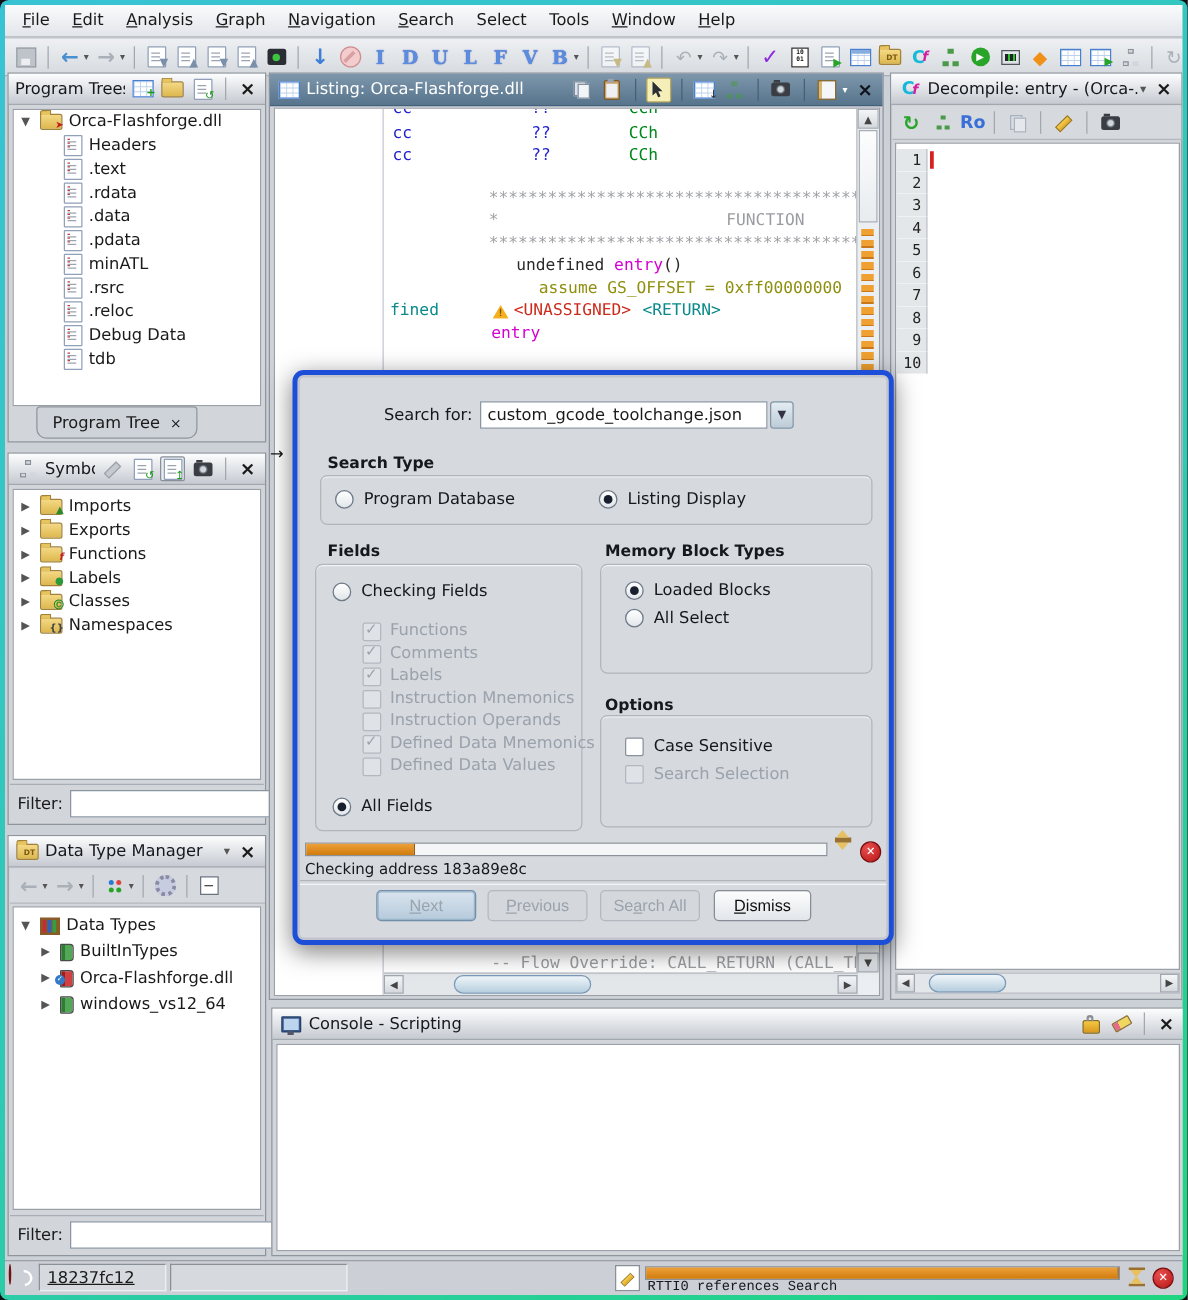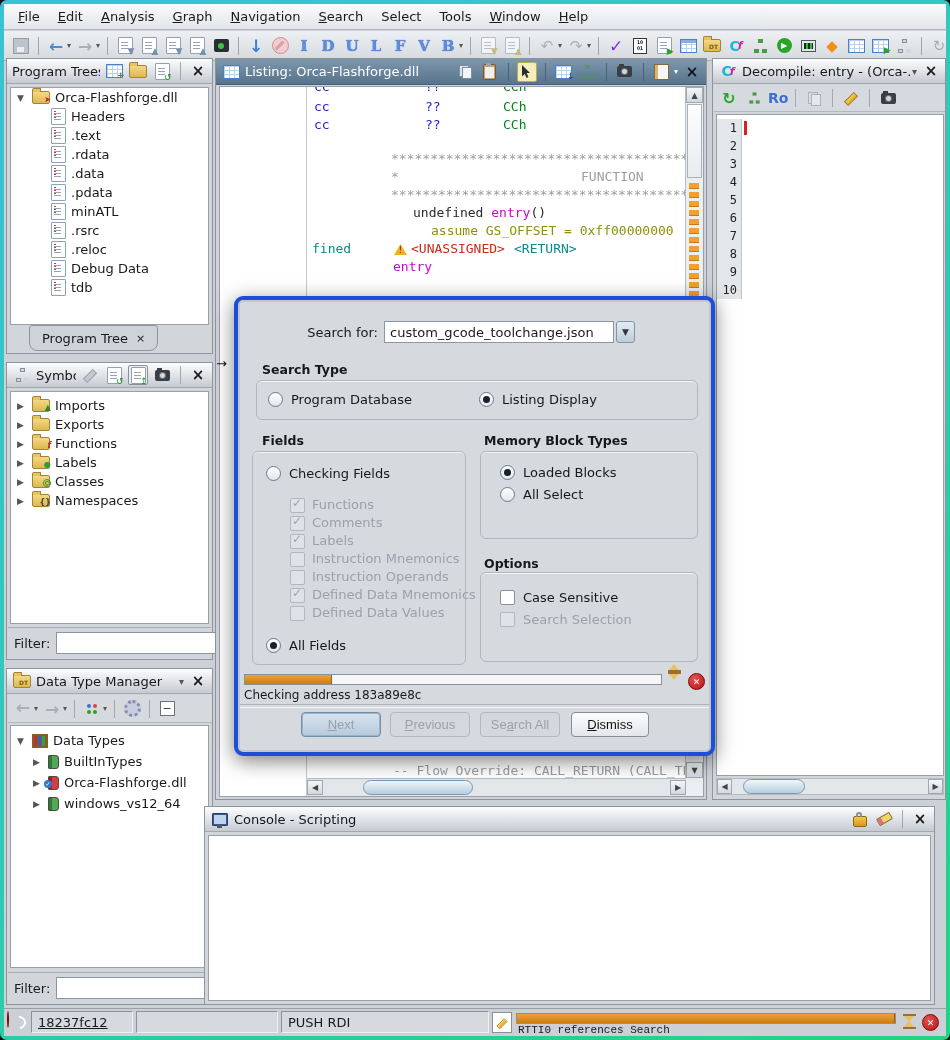--- a/index.html
+++ b/index.html
@@ -631,21 +631,21 @@
       <div class="dec-line"><span class="dec-ln">9</span><span class="dec-code"><span></span></span></div>
       <div class="dec-line"><span class="dec-ln">10</span><span class="dec-code"><span></span></span></div>
     </div>
     <div class="abs" style="left:3px;bottom:4px;width:228px;height:17px;background:#e4e7ea;border:1px solid #b8bcc2;box-sizing:border-box;">
       <div class="sbtn" style="left:0;top:0;width:15px;height:15px;">◀</div>
       <div class="sbtn" style="right:0;top:0;width:15px;height:15px;">▶</div>
       <div class="thumbH" style="left:26px;top:0;width:62px;"></div>
     </div>
   </div>
 
-  <div class="panel" style="left:200px;top:802px;width:731px;height:199px;">
+  <div class="panel" style="left:213px;top:802px;width:731px;height:199px;">
     <div class="phdr">
       <span class="hico">
             <span class="monico"></span>
           </span>
       <span class="title">Console - Scripting</span>
       <span class="hico">
             <span class="lockico"></span>
           </span>
       <span class="hico">
             <span class="ers"></span>
@@ -653,21 +653,20 @@
       <span class="sep"></span>
       <span class="closex">×</span>
     </div>
     <div class="white abs" style="left:3px;top:28px;width:723px;height:166px;"></div>
   </div>
 
   <div class="abs" style="left:0;top:1004px;width:942px;height:28px;background:#ccd0d6;border-top:1px solid #9aa0a8;">
     <span class="dragon abs" style="left:3px;top:3px;"></span>
     <div class="statusfield" style="left:27px;top:2px;width:102px;text-decoration:underline;">18237fc12</div>
     <div class="statusfield" style="left:132px;top:2px;width:142px;"></div>
-    <div class="statusfield" style="left:277px;top:2px;width:208px;">PUSH RDI</div>
     <div class="abs" style="left:488px;top:3px;width:20px;height:21px;background:#fff;border:1px solid #8a9098;display:flex;align-items:center;justify-content:center;box-sizing:border-box;">
           <span class="pen" style="transform:scale(.8)"></span>
         </div>
     <div class="pbar" style="left:512px;top:4px;width:380px;">
           <div class="pfill" style="width:100%"></div>
         </div>
     <div class="abs" style="left:514px;top:15px;font-size:11px;color:#15181c;white-space:nowrap;font-family:Liberation Mono, monospace;">RTTI0 references Search</div>
     <span class="hg abs" style="left:897px;top:5px;transform:rotate(25deg);"><span class="bar" style="top:0"></span><span class="bar" style="bottom:0"></span></span>
     <span class="stop abs" style="left:918px;top:5px;">✕</span>
   </div>

